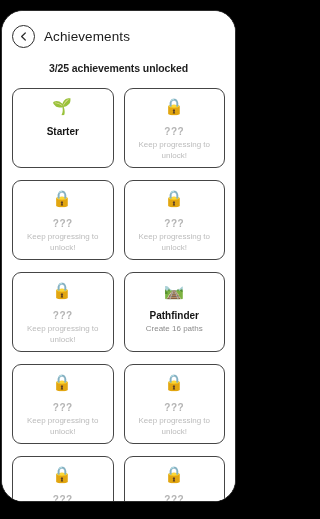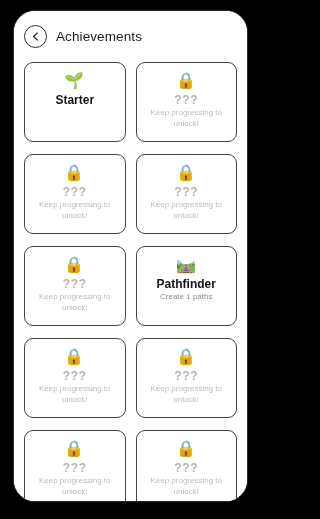--- a/index.html
+++ b/index.html
@@ -7,21 +7,21 @@
   html, body {
     width: 261px;
     height: 519px;
     background: #000000;
     font-family: "Liberation Sans", sans-serif;
     overflow: hidden;
   }
 
   #phone-frame {
     position: absolute;
-    left: 13px;
+    left: 1px;
     top: 10px;
     width: 235px;
     height: 492px;
     background: #ffffff;
     border: 1.5px solid #2b2b2b;
     border-radius: 22px;
     overflow: hidden;
   }
 
   #screen {
@@ -93,24 +93,24 @@
     overflow: hidden;
   }
 
   .card-icon {
     font-size: 16px;
     line-height: 19px;
     height: 19px;
   }
 
   .card-title {
-    font-size: 12px;
+    font-size: 10px;
     font-weight: bold;
     color: #141414;
-    margin-top: 4px;
+    margin-top: 10px;
     text-align: center;
     line-height: 12px;
   }
 
   .card-desc {
     font-size: 8px;
     color: #8c8c8c;
     margin-top: 2px;
     text-align: center;
     line-height: 10.5px;
@@ -138,20 +138,21 @@
       <div class="back-button">
         <span>
           <svg width="9" height="11" viewBox="0 0 9 11" aria-hidden="true">
             <polyline points="6.3,2 2.6,5.5 6.3,9" fill="none" stroke="#2c2c2c" stroke-width="1.2" stroke-linecap="round" stroke-linejoin="round"></polyline>
           </svg>
         </span>
       </div>
       <div class="page-title">Achievements</div>
     </div>
 
+    <div class="progress-line">3/25 achievements unlocked</div>
 
     <div class="grid">
         <div class="card">
           <div class="card-icon">🌱</div>
           <div class="card-title">Starter</div>
         </div>
         <div class="card locked">
           <div class="card-icon">🔒</div>
           <div class="card-title">???</div>
           <div class="card-desc">Keep progressing to unlock!</div>
@@ -167,21 +168,21 @@
           <div class="card-desc">Keep progressing to unlock!</div>
         </div>
         <div class="card locked">
           <div class="card-icon">🔒</div>
           <div class="card-title">???</div>
           <div class="card-desc">Keep progressing to unlock!</div>
         </div>
         <div class="card">
           <div class="card-icon">🛤️</div>
           <div class="card-title">Pathfinder</div>
-          <div class="card-desc">Create 1 paths</div>
+          <div class="card-desc">Create 16 paths</div>
         </div>
         <div class="card locked">
           <div class="card-icon">🔒</div>
           <div class="card-title">???</div>
           <div class="card-desc">Keep progressing to unlock!</div>
         </div>
         <div class="card locked">
           <div class="card-icon">🔒</div>
           <div class="card-title">???</div>
           <div class="card-desc">Keep progressing to unlock!</div>

